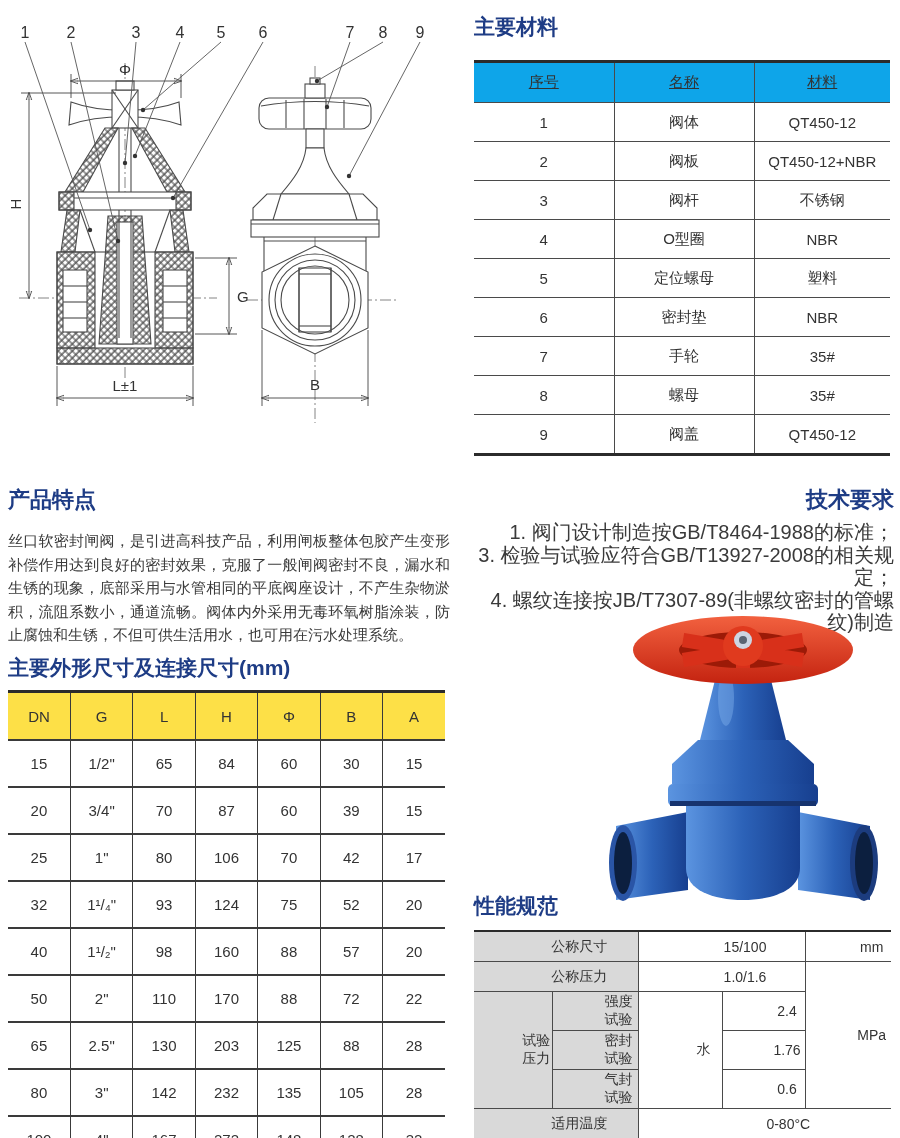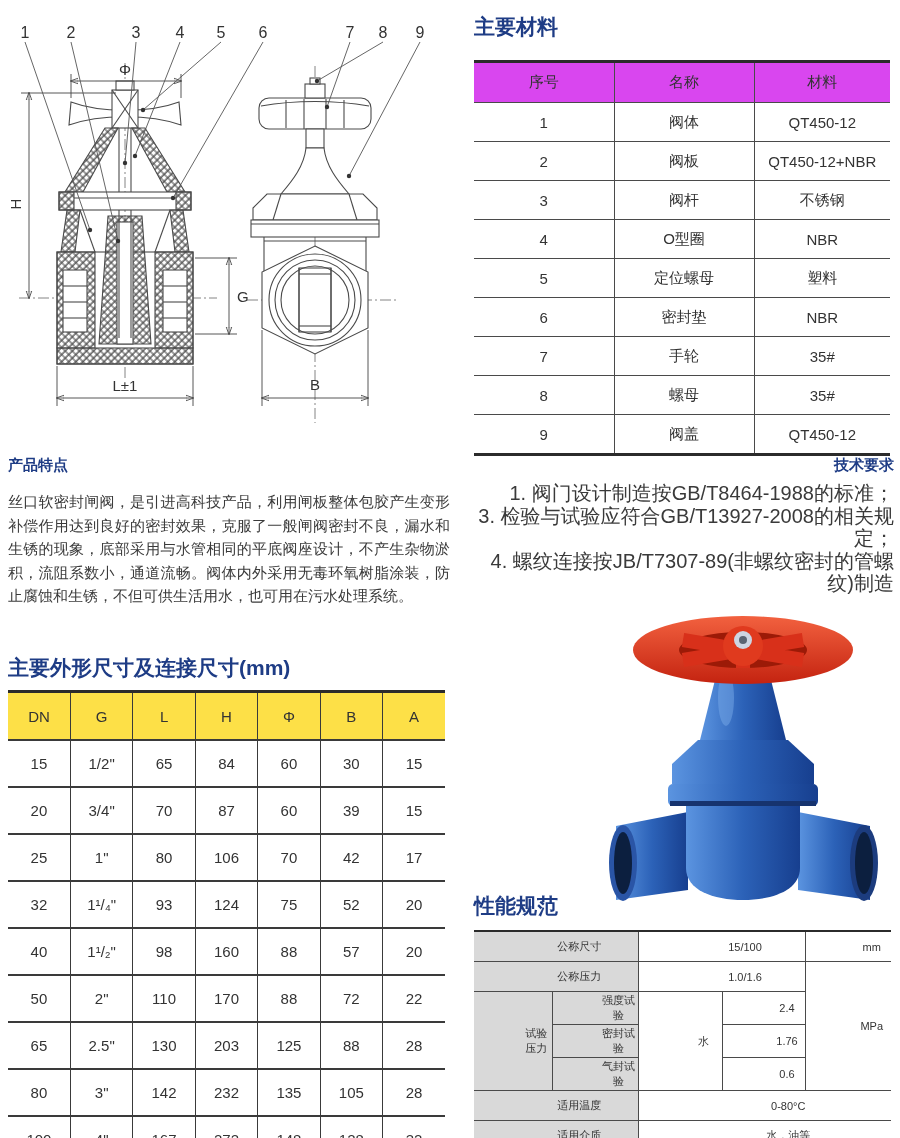--- a/index.html
+++ b/index.html
@@ -1,39 +1,39 @@
 <!DOCTYPE html>
 <html><head>
 <meta charset="utf-8">
 <style>
   html,body{margin:0;padding:0;background:#fff;}
   body{width:900px;height:1138px;position:relative;font-family:"Liberation Sans",sans-serif;color:#333;overflow:hidden;}
   .abs{position:absolute;}
   .sec-title{font-weight:bold;font-size:21px;color:#1e3c85;margin:0;line-height:1.2;}
-  .sec-title.big{font-size:15px;}
+  .sec-title.big{font-size:22px;margin-top:31px;}
   table{border-collapse:collapse;table-layout:fixed;}
   
   .materials-table{width:416px;border-top:3px solid #2b2b2b;border-bottom:3px solid #2b2b2b;margin-top:21px;}
-  .materials-table th{background:#d946ef;height:37px;font-weight:normal;font-size:15px;border:1px solid #4a4a4a;border-top:none;color:#333;}
+  .materials-table th{background:#0ea5e9;height:37px;font-weight:normal;font-size:15px;border:1px solid #4a4a4a;border-top:none;color:#333;text-decoration:underline;}
   .materials-table td{height:36px;text-align:center;font-size:15px;border:1px solid #4a4a4a;}
   .materials-table th:first-child,.materials-table td:first-child{border-left:none;}
   .materials-table th:last-child,.materials-table td:last-child{border-right:none;}
   
   .features p{margin:16px 0 0 0;font-size:15px;line-height:23.5px;text-align:justify;color:#3a3a3a;}
   .tech .item{font-size:20px;line-height:22.5px;color:#3a3a3a;}
   .tech .item:first-of-type{margin-top:8px;}
   
   .dims-table{width:437px;border-top:3px solid #2b2b2b;border-bottom:3px solid #2b2b2b;margin-top:10px;}
   .dims-table th{background:#fde047;height:44px;font-weight:normal;font-size:15px;border:1px solid #3a3a3a;border-top:none;}
   .dims-table td{height:43px;text-align:center;font-size:15px;border-left:1px solid #3a3a3a;border-right:1px solid #3a3a3a;border-top:2px solid #3a3a3a;}
   .dims-table th:first-child,.dims-table td:first-child{border-left:none;}
   .dims-table th:last-child,.dims-table td:last-child{border-right:none;}
   
   .perf-table{width:417px;border-top:2px solid #2b2b2b;border-bottom:3px solid #2b2b2b;margin-top:12px;}
-  .perf-table td{height:27px;text-align:center;font-size:11px;border:1px solid #4a4a4a;color:#333;padding-left:48px;}
+  .perf-table td{height:27px;text-align:center;font-size:14px;border:1px solid #4a4a4a;color:#333;padding-left:48px;}
   .perf-table td.lbl{background:#d9d9d9;}
   .perf-table td:first-child{border-left:none;}
   .perf-table td:last-child{border-right:none;}
   
   .draw line,.draw path,.draw rect,.draw polygon,.draw circle,.draw polyline{stroke:#4a4a4a;fill:none;stroke-width:1.1;}
   .draw .wh{fill:#fff;}
   .draw .hatch{fill:url(#hatch);}
   .draw .cl{stroke:#666;stroke-width:0.8;stroke-dasharray:11 3 2 3;}
   .draw .dim{stroke:#444;stroke-width:0.9;}
   .draw .ldr{stroke:#555;stroke-width:0.9;}

